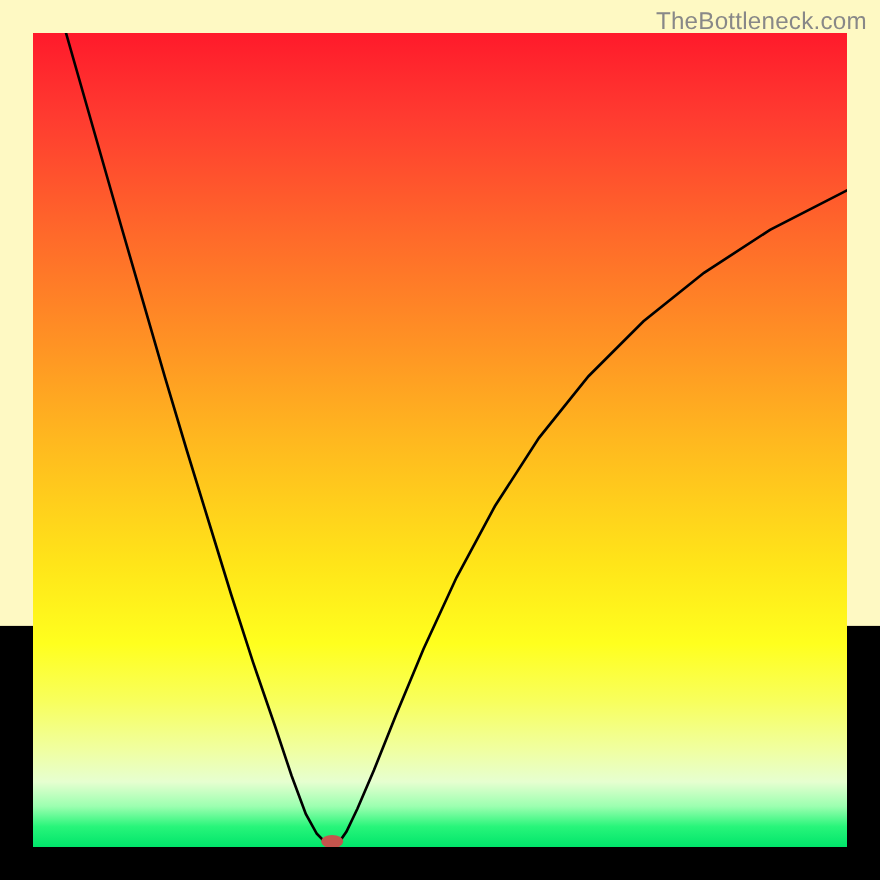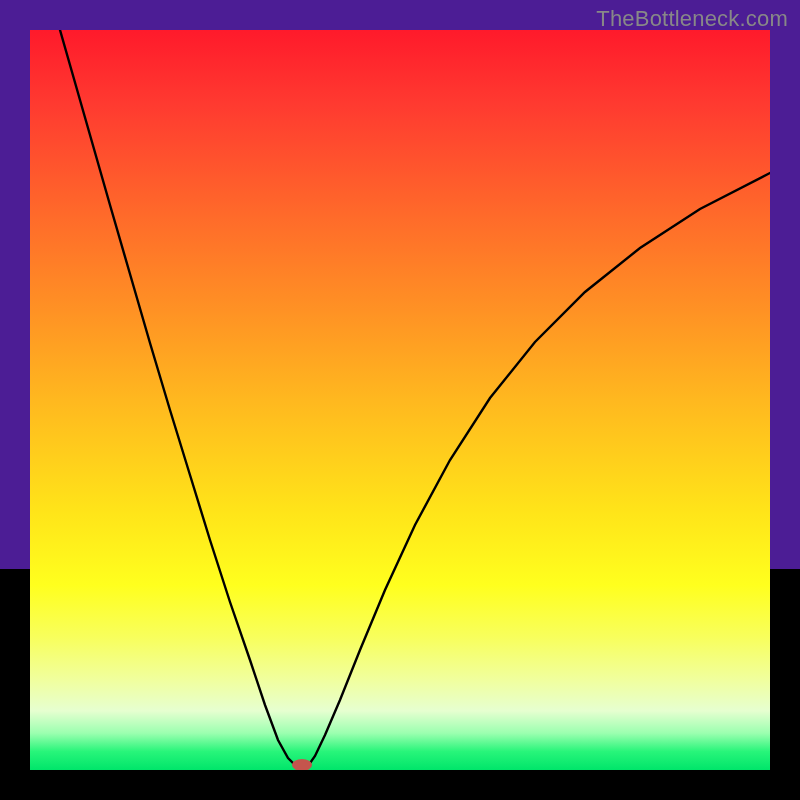--- a/index.html
+++ b/index.html
@@ -10,21 +10,21 @@
     background: #000;
     overflow: hidden;
     font-family: Arial, Helvetica, sans-serif;
   }
   .frame {
     position: absolute;
     top: 0;
     left: 0;
     width: 800px;
     height: 569px;
-    background: #4c1d95;
+    background: #fef9c3;
   }
   .plot-area {
     position: absolute;
     top: 30px;
     left: 30px;
     width: 740px;
     height: 740px;
     background: linear-gradient(to bottom,
       #ff1a2b 0%,
       #ff3a30 10%,

